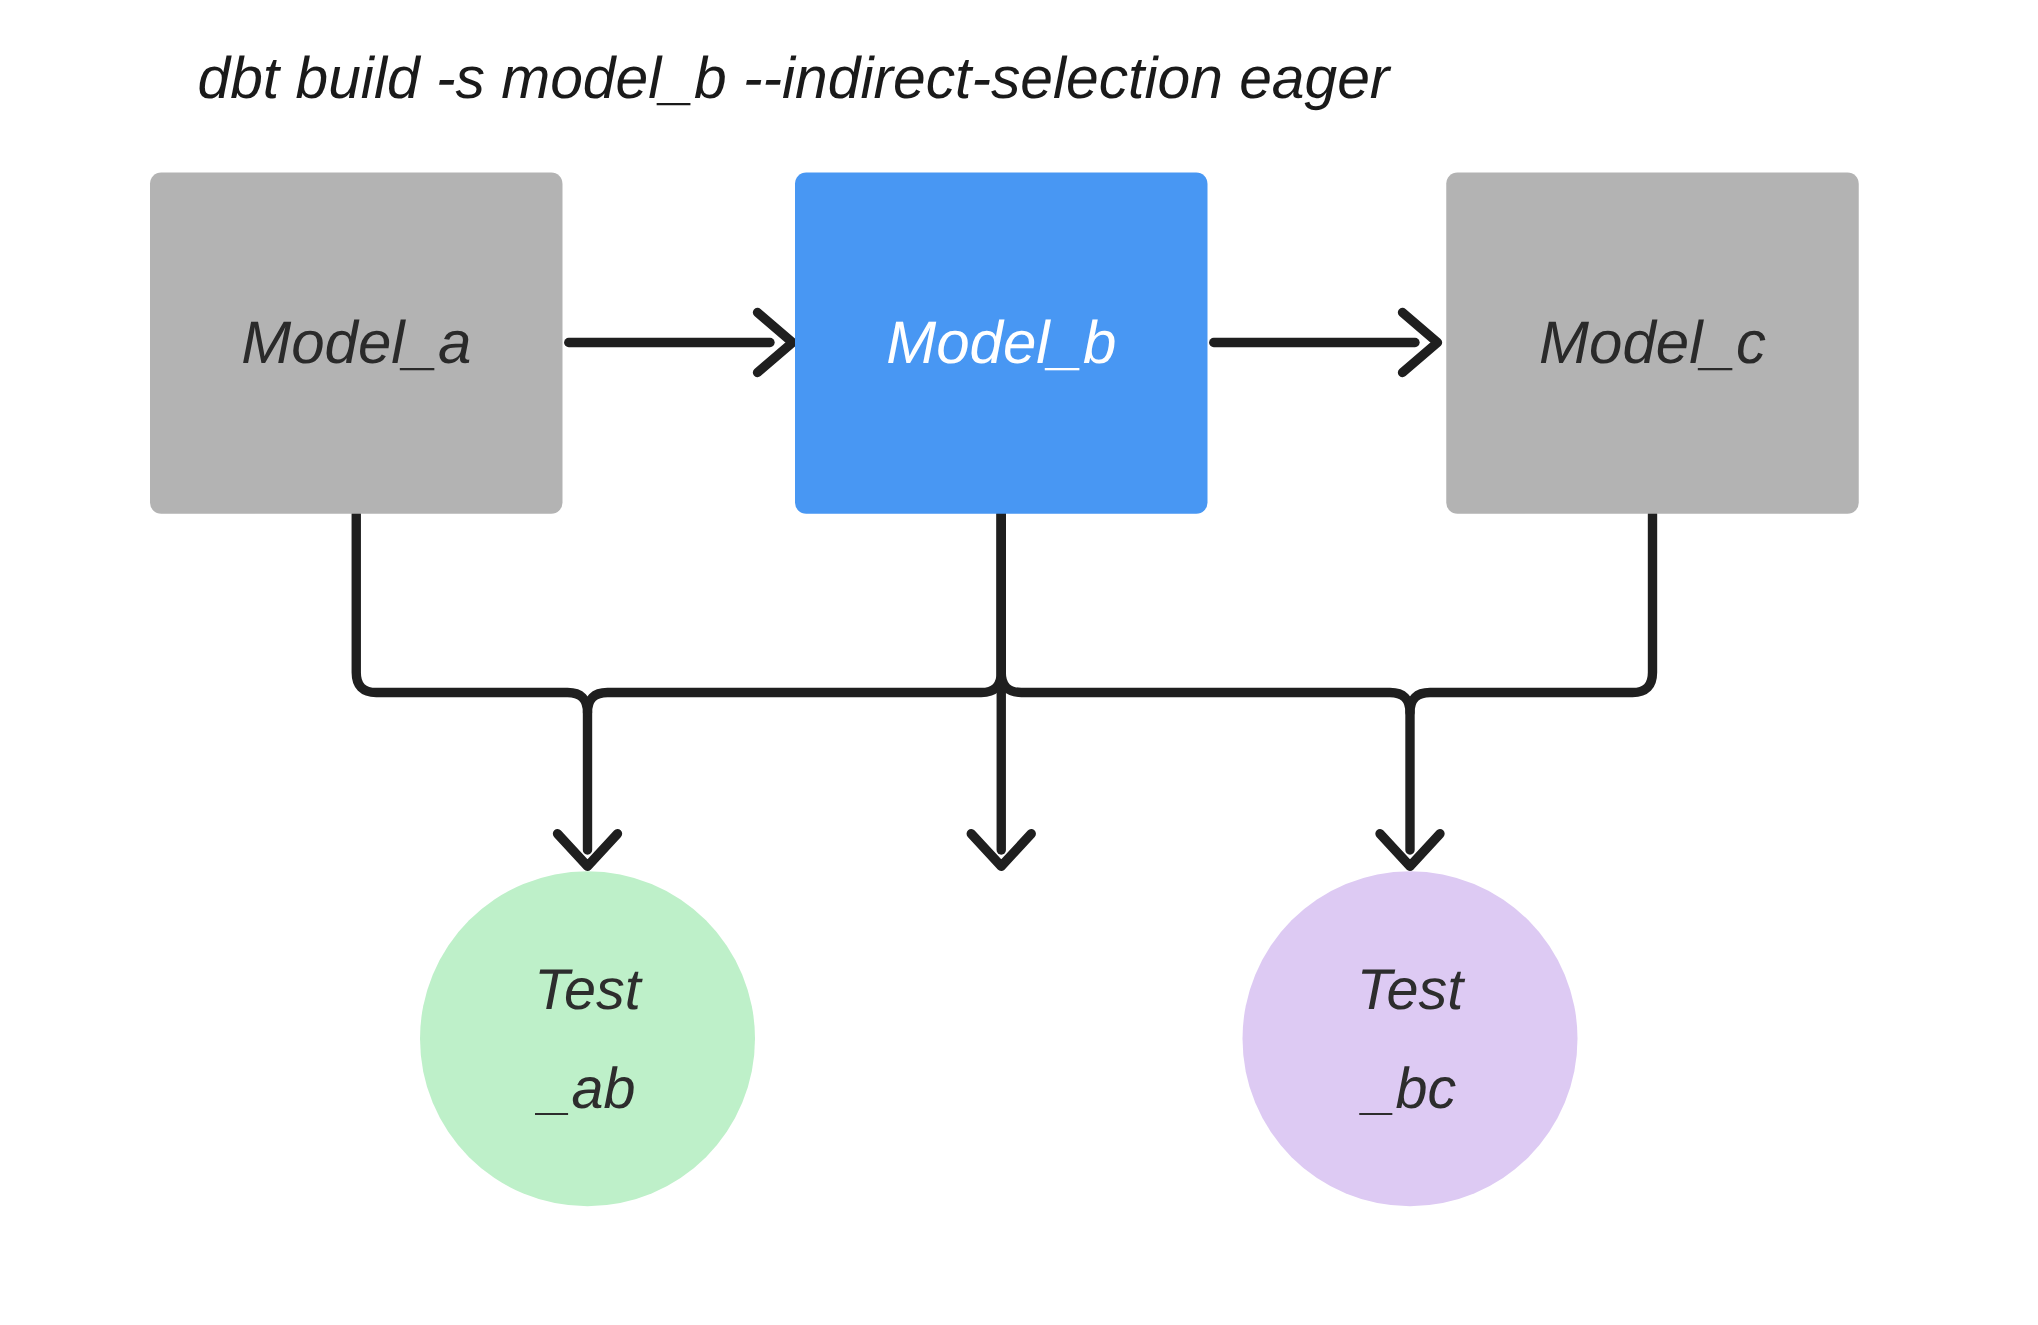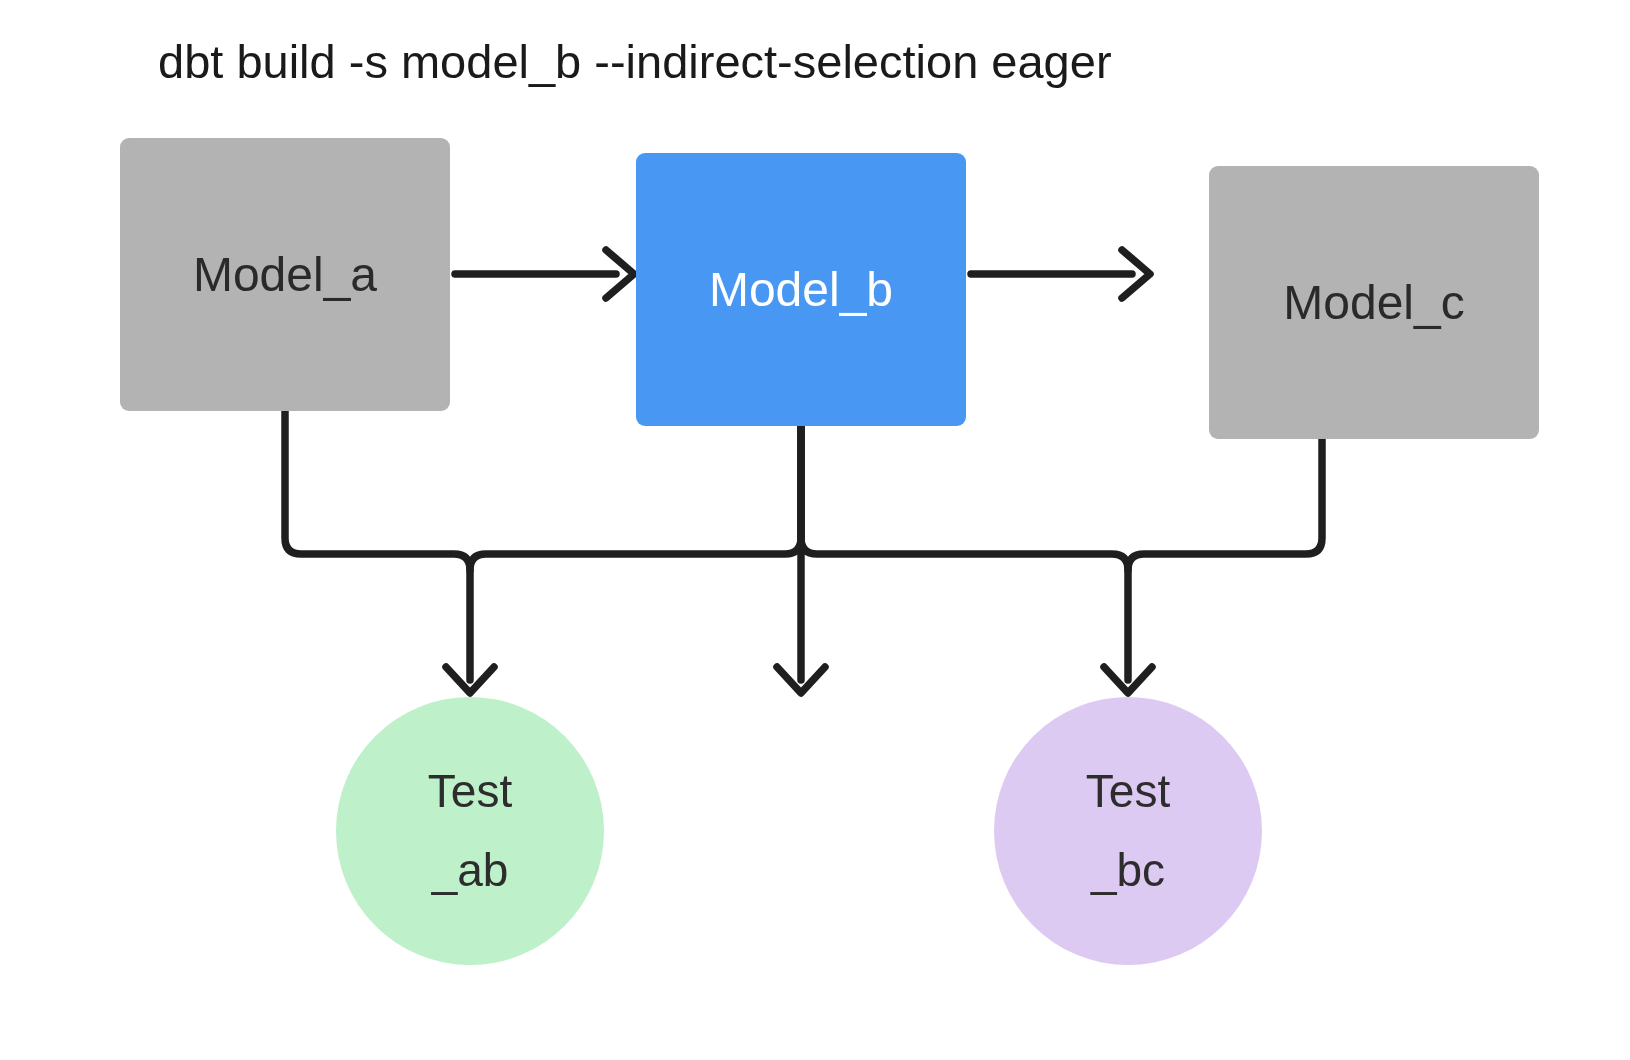--- a/index.html
+++ b/index.html
@@ -7,20 +7,21 @@
     padding: 0;
     background: #ffffff;
   }
   .canvas {
     position: relative;
     width: 1630px;
     height: 1060px;
     background: var(--background, #ffffff);
     font-family: "Liberation Sans", sans-serif;
     overflow: hidden;
+    font-style: italic;
   }
   .title {
     position: absolute;
     left: 158px;
     top: 34px;
     font-size: 47px;
     font-weight: 500;
     color: var(--title-text, #1a1a1a);
     white-space: nowrap;
   }
@@ -50,25 +51,24 @@
     justify-content: center;
     font-size: 48px;
   }
   .model.default {
     background: var(--model-default, #b3b3b3);
     color: var(--model-text, #2a2a2a);
   }
   .model.selected {
     background: var(--model-selected, #4897f3);
     color: var(--model-selected-text, #ffffff);
-    margin-top: 15px;
   }
   #model-a { left: 120px; }
   #model-b { left: 636px; }
-  #model-c { left: 1209px; margin-top: 28px; }
+  #model-c { left: 1157px; }
   .test {
     position: absolute;
     top: 697px;
     width: 268px;
     height: 268px;
     border-radius: 50%;
     display: flex;
     align-items: center;
     justify-content: center;
     text-align: center;

